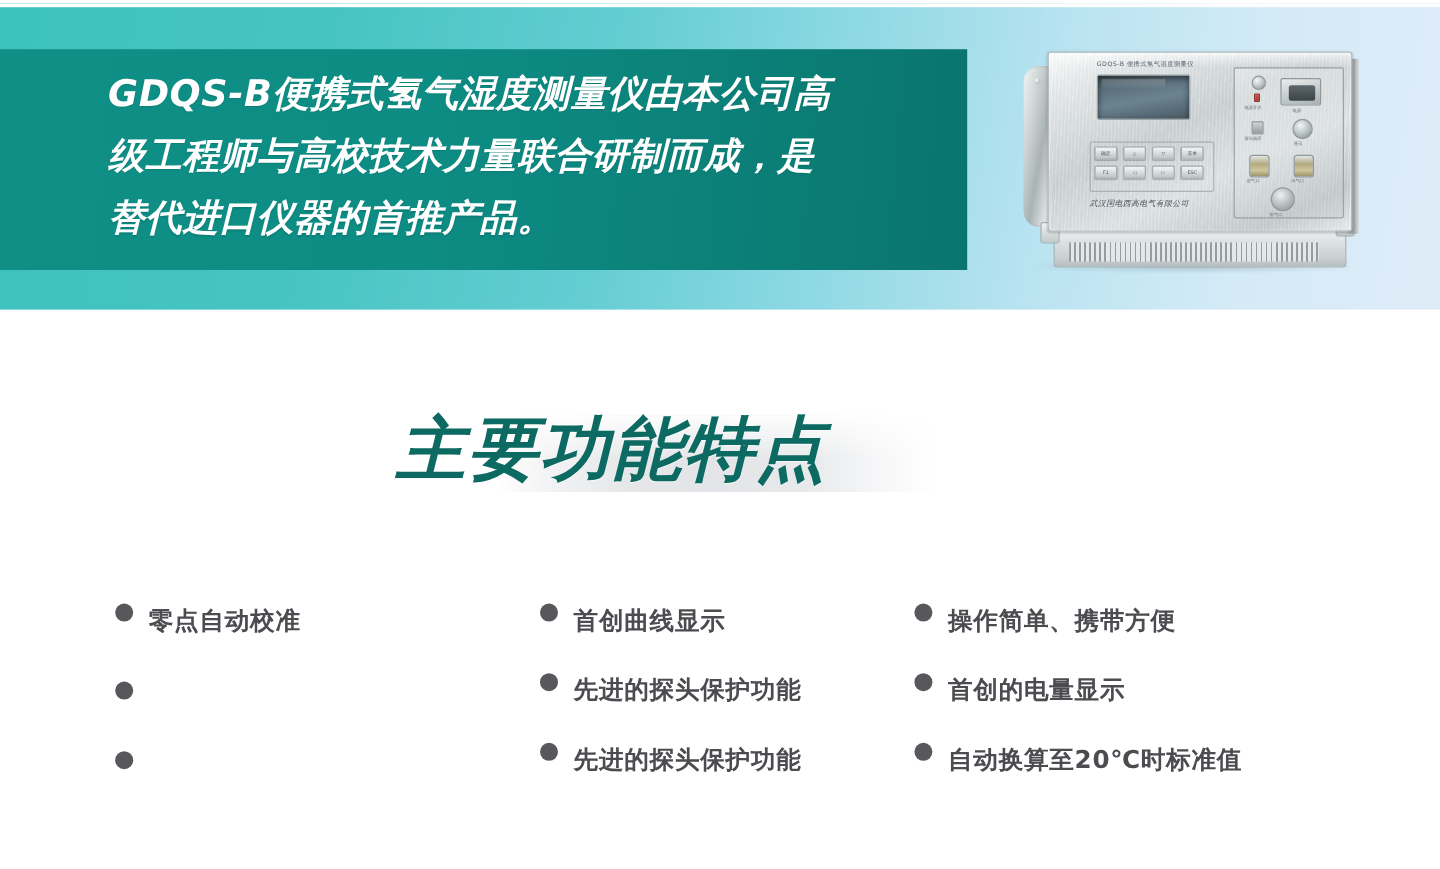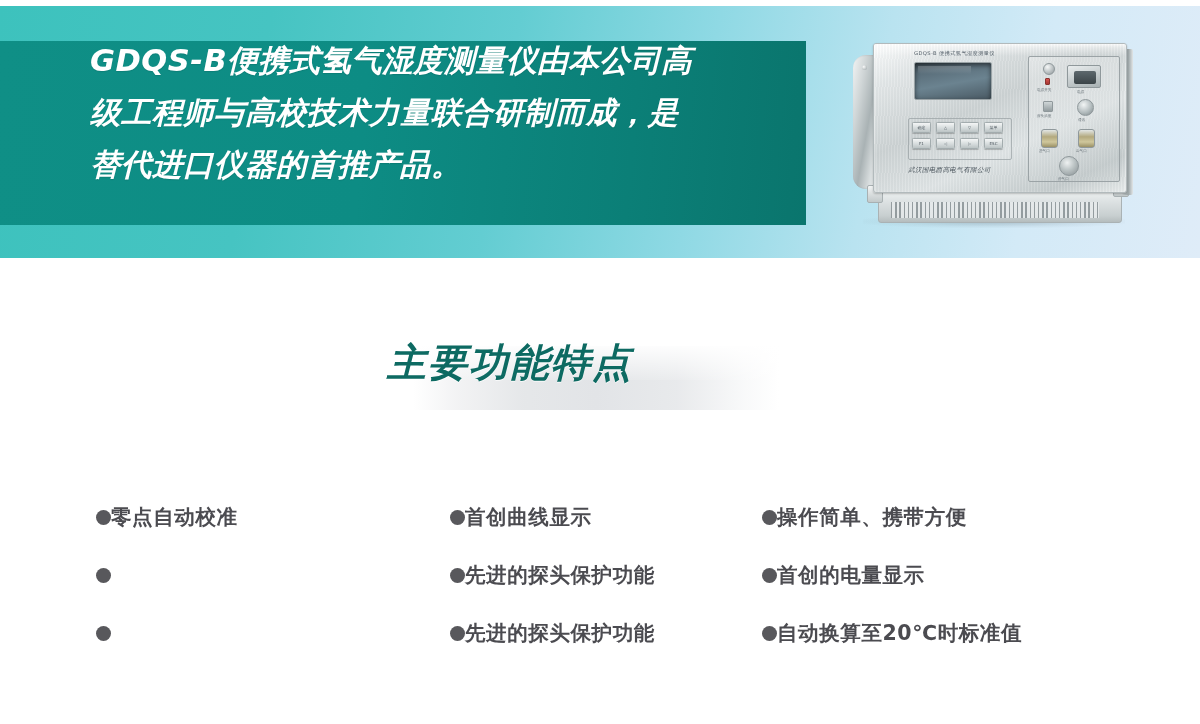--- a/index.html
+++ b/index.html
@@ -52,21 +52,21 @@
     left: 0;
     top: 38px;
     width: 806px;
     height: 184px;
     background: linear-gradient(95deg, #0f8f86 0%, #0d8c84 45%, #0b7f77 78%, #0a756d 100%);
   }
 
   .banner-text {
     position: absolute;
     left: 90px;
-    top: 32px;
+    top: 50px;
     width: 700px;
     color: #ffffff;
     font-size: 30.5px;
     font-weight: 700;
     font-style: italic;
     line-height: 52px;
     letter-spacing: 0.5px;
     font-family: "DejaVu Sans", "Liberation Sans", sans-serif;
     white-space: pre-line;
     text-shadow: 0 1px 1px rgba(0,0,0,0.10);
@@ -322,21 +322,21 @@
     position:absolute; left:0; top:0; right:0; height: 34px;
     background: linear-gradient(180deg, rgba(255,255,255,0.92), rgba(255,255,255,0.10));
   }
 
   .section-title {
     position: absolute;
     left: 0;
     top: 336px;
     width: 1020px;
     text-align: center;
-    font-size: 39px;
+    font-size: 58px;
     font-weight: 700;
     font-style: italic;
     color: #0d6a62;
     letter-spacing: 2px;
     font-family: "DejaVu Sans", "Liberation Sans", sans-serif;
     text-shadow: 0 1px 0 rgba(255,255,255,0.7);
   }
 
   
   .features {
@@ -345,21 +345,22 @@
     top: 488px;
     width: 1030px;
     display: grid;
     grid-template-columns: 354px 312px 364px;
     grid-auto-rows: 58px;
     align-items: center;
   }
 
   .feature {
     display: flex;
-    align-items: center;
+    align-items: flex-start;
+    gap: 13px;
   }
 
   .bullet {
     flex: 0 0 auto;
     width: 15px;
     height: 15px;
     border-radius: 50%;
     background: #58585c;
   }
 

